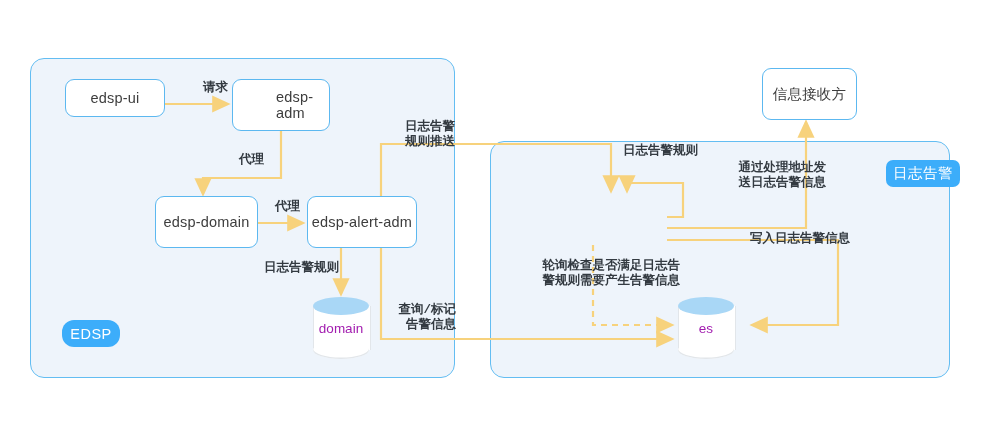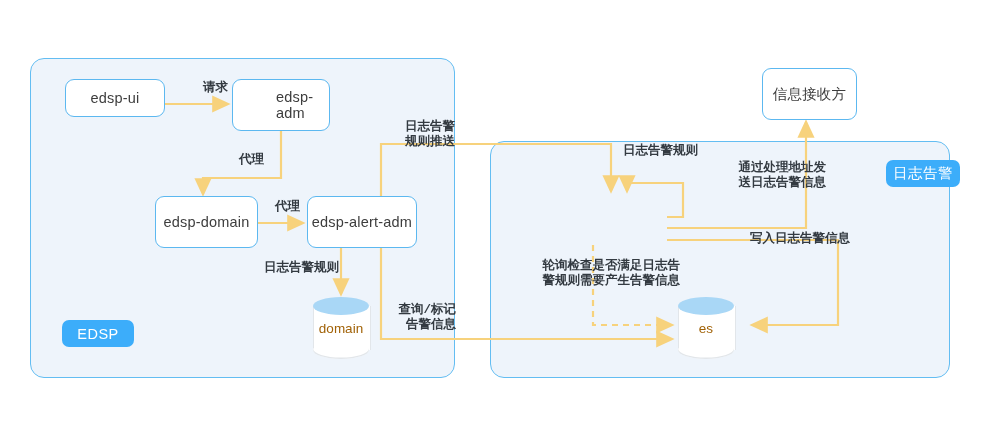--- a/index.html
+++ b/index.html
@@ -11,21 +11,21 @@
   .node{position:absolute;box-sizing:border-box;border:1.6px solid #5cb8f0;background:#ffffff;border-radius:9px;
         display:flex;align-items:center;justify-content:center;color:#3d3d3d;font-size:14.5px;letter-spacing:.2px;}
   .badge{position:absolute;background:#3cadfa;color:#ffffff;border-radius:7px;display:flex;align-items:center;
          justify-content:center;font-size:14.5px;letter-spacing:.5px;box-sizing:border-box;}
 
   .cyl{position:absolute;}
   .cyl .body{position:absolute;left:0;top:9px;width:100%;height:calc(100% - 18px);background:#fff;border-left:1.4px solid #e2e6ea;border-right:1.4px solid #e2e6ea;}
   .cyl .top{position:absolute;left:0;top:0;width:100%;height:18px;border-radius:50%;background:#a9d7f6;}
   .cyl .cap{position:absolute;left:0;bottom:0;width:100%;height:18px;border-radius:50%;background:#fff;box-shadow:inset 0 -1.4px 0 #e2e6ea;}
   .cyl .lbl{position:absolute;left:0;top:0;width:100%;height:100%;display:flex;align-items:center;justify-content:center;
-            color:#a16207;font-size:13.5px;z-index:3;}
+            color:#a21caf;font-size:13.5px;z-index:3;}
 
   .wlabel{position:absolute;color:#333a41;font-size:12.5px;font-weight:bold;line-height:15px;white-space:pre-line;z-index:4;}
   .wlabel.c{text-align:right;}
 </style>
 </head>
 <body>
 
 <div id="stage">
 
   <div class="panel" style="left:30px;top:58px;width:425px;height:320px;"></div>
@@ -81,21 +81,21 @@
     <div class="lbl">domain</div>
   </div>
 
   <div class="cyl" style="left:678px;top:297px;width:56px;height:62px;text-align:center;">
     <div class="body"></div>
     <div class="cap"></div>
     <div class="top"></div>
     <div class="lbl">es</div>
   </div>
 
-  <div class="badge" style="left:62px;top:320px;width:72px;height:27px;">EDSP</div>
+  <div class="badge" style="left:62px;top:320px;width:58px;height:27px;border-radius:12px;">EDSP</div>
   <div class="badge" style="left:886px;top:160px;width:74px;height:27px;">日志告警</div>
 
   <div class="wlabel c" style="left:176px;top:80px;width:52px;">请求</div>
 
   <div class="wlabel c" style="left:212px;top:152px;width:52px;">代理</div>
 
   <div class="wlabel c" style="left:254px;top:199px;width:46px;">代理</div>
 
   <div class="wlabel" style="left:264px;top:260px;">日志告警规则</div>
 

